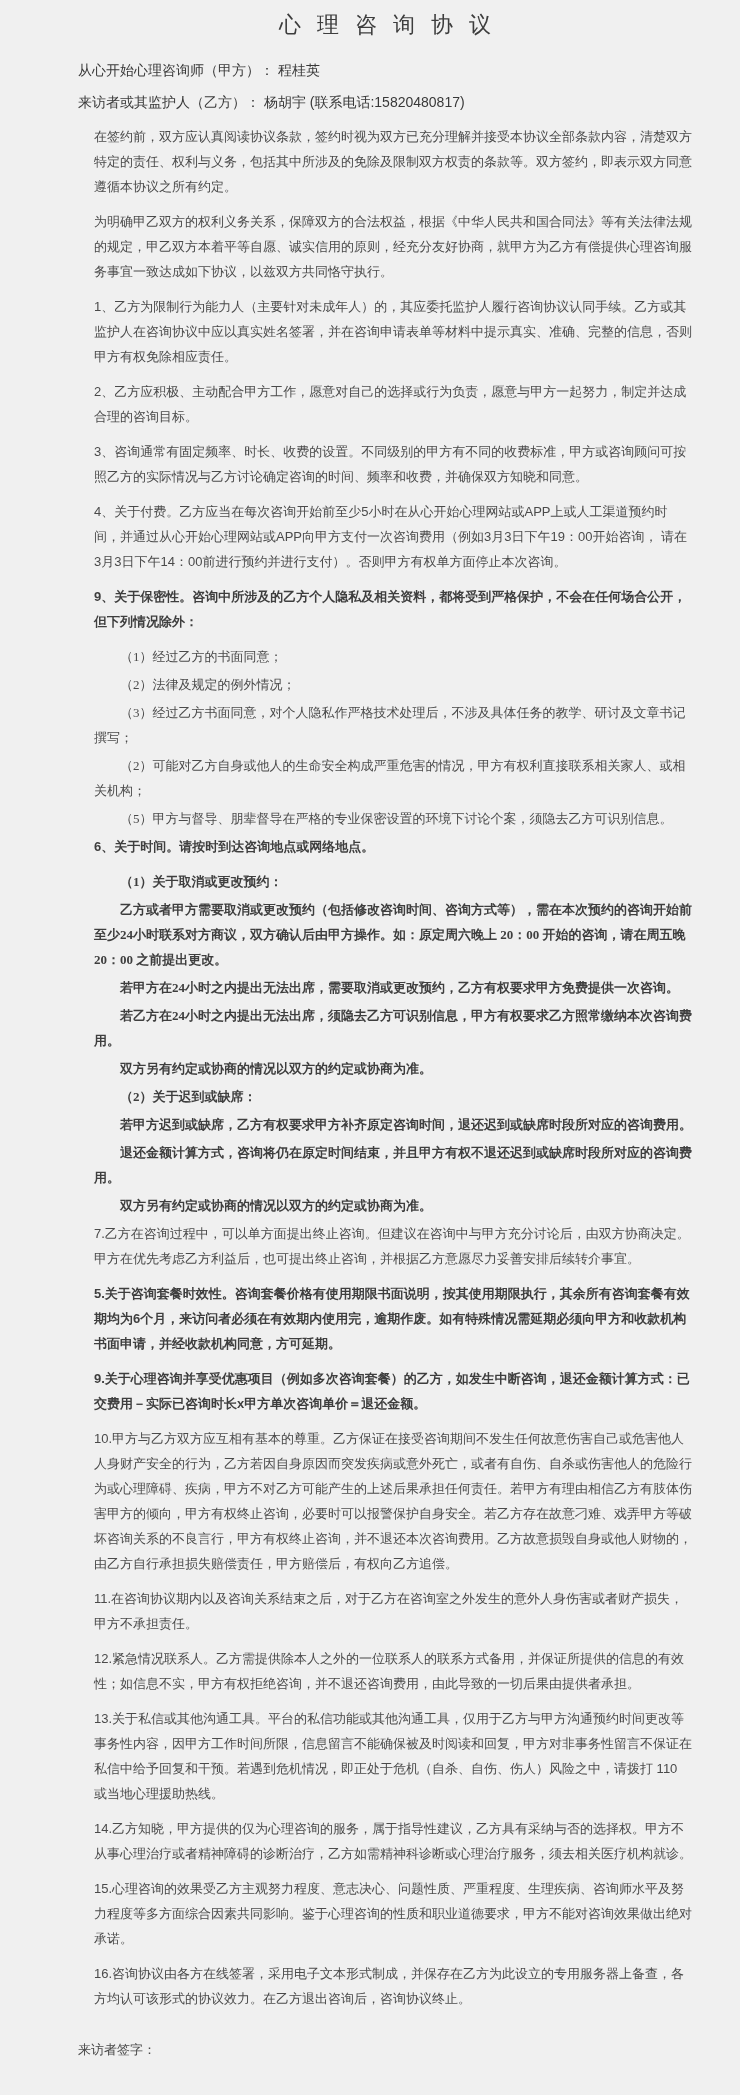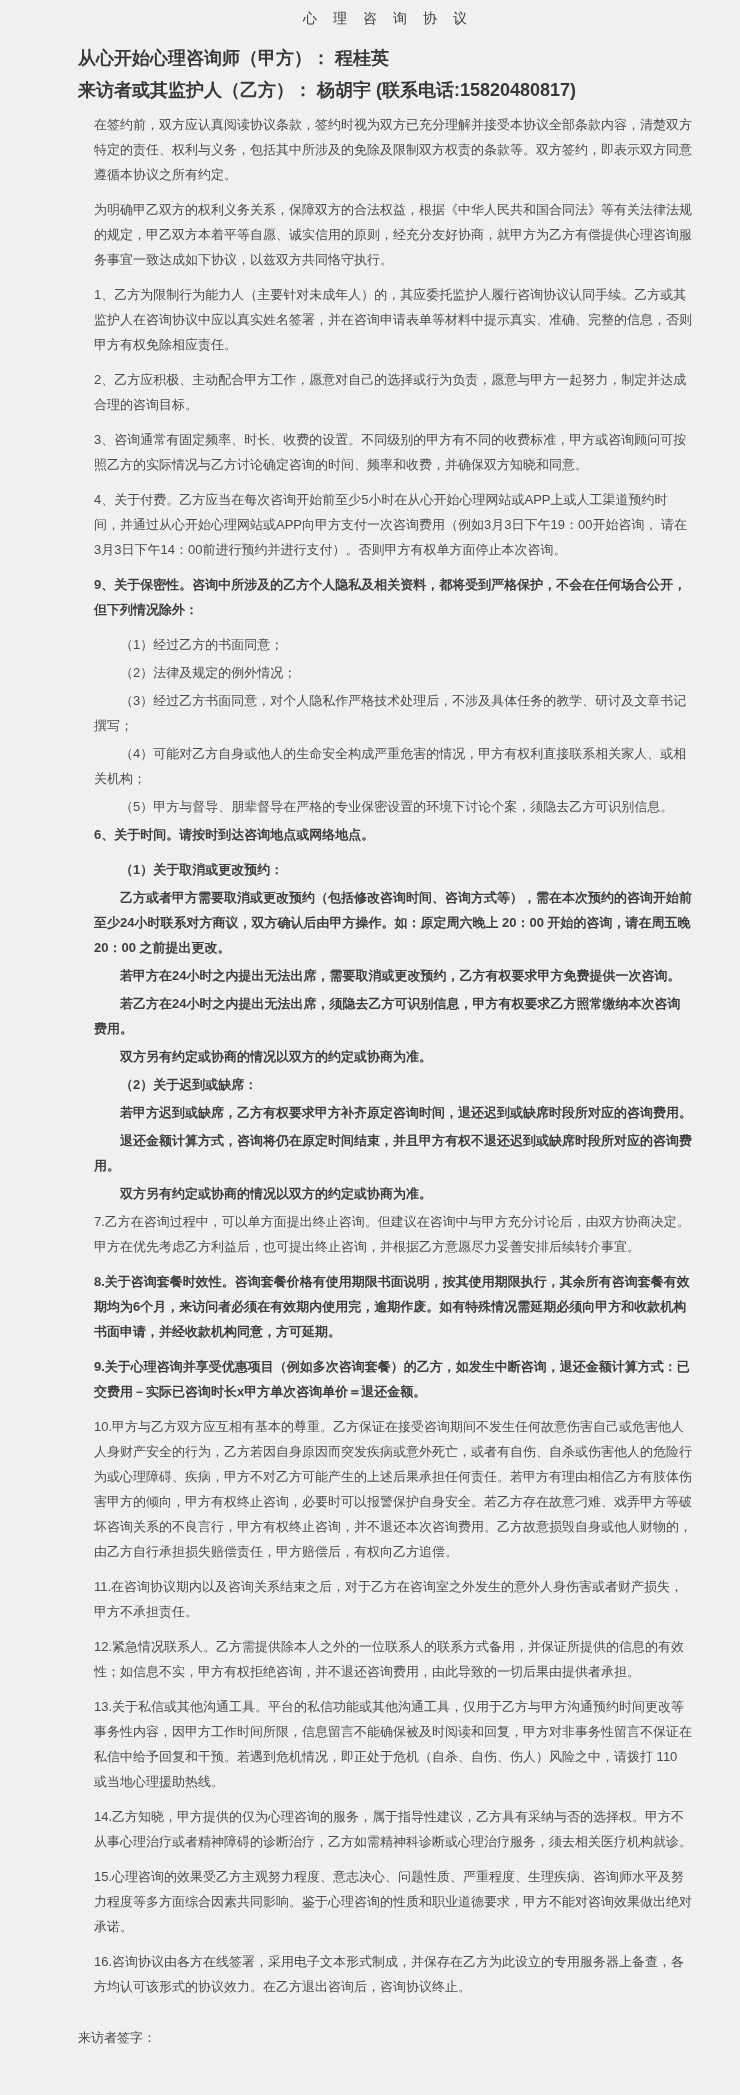--- a/index.html
+++ b/index.html
@@ -9,49 +9,50 @@
     color:#4a4a4a;
   }
   .page{
     width:740px;
     min-height:2095px;
     box-sizing:border-box;
     padding:10px 48px 24px 78px;
     background:#f0f0f0;
   }
   .title{
-    font-size:14px;
+    font-size:22px;
     font-weight:400;
     color:#3d3d3d;
     text-align:center;
     letter-spacing:16px;
     padding-left:16px;
     margin:0 0 20px 0;
     white-space:nowrap;
   }
   .party{
-    font-size:18px;
-    font-weight:700;
+    font-size:14px;
+    font-weight:400;
     color:#383838;
     line-height:21px;
     margin:0 0 11px 0;
   }
   .para{
     font-size:13px;
     line-height:25px;
     margin:0 0 10px 16px;
     color:#4a4a4a;
   }
   .para.bold{
     font-weight:700;
     color:#3e3e3e;
   }
   .para.indent{
     text-indent:26px;
     margin-bottom:3px;
+    font-family:Liberation Serif, serif;
   }
   .sign-label{
     font-size:13px;
     line-height:25px;
     margin:26px 0 15px 0;
   }
   .sign-area{
     position:relative;
     height:292px;
   }
@@ -70,34 +71,34 @@
       <p class="para">在签约前，双方应认真阅读协议条款，签约时视为双方已充分理解并接受本协议全部条款内容，清楚双方特定的责任、权利与义务，包括其中所涉及的免除及限制双方权责的条款等。双方签约，即表示双方同意遵循本协议之所有约定。</p>
       <p class="para">为明确甲乙双方的权利义务关系，保障双方的合法权益，根据《中华人民共和国合同法》等有关法律法规的规定，甲乙双方本着平等自愿、诚实信用的原则，经充分友好协商，就甲方为乙方有偿提供心理咨询服务事宜一致达成如下协议，以兹双方共同恪守执行。</p>
       <p class="para">1、乙方为限制行为能力人（主要针对未成年人）的，其应委托监护人履行咨询协议认同手续。乙方或其监护人在咨询协议中应以真实姓名签署，并在咨询申请表单等材料中提示真实、准确、完整的信息，否则甲方有权免除相应责任。</p>
       <p class="para">2、乙方应积极、主动配合甲方工作，愿意对自己的选择或行为负责，愿意与甲方一起努力，制定并达成合理的咨询目标。</p>
       <p class="para">3、咨询通常有固定频率、时长、收费的设置。不同级别的甲方有不同的收费标准，甲方或咨询顾问可按照乙方的实际情况与乙方讨论确定咨询的时间、频率和收费，并确保双方知晓和同意。</p>
       <p class="para">4、关于付费。乙方应当在每次咨询开始前至少5小时在从心开始心理网站或APP上或人工渠道预约时间，并通过从心开始心理网站或APP向甲方支付一次咨询费用（例如3月3日下午19：00开始咨询， 请在3月3日下午14：00前进行预约并进行支付）。否则甲方有权单方面停止本次咨询。</p>
       <p class="para bold">9、关于保密性。咨询中所涉及的乙方个人隐私及相关资料，都将受到严格保护，不会在任何场合公开，但下列情况除外：</p>
       <p class="para indent">（1）经过乙方的书面同意；</p>
       <p class="para indent">（2）法律及规定的例外情况；</p>
       <p class="para indent">（3）经过乙方书面同意，对个人隐私作严格技术处理后，不涉及具体任务的教学、研讨及文章书记撰写；</p>
-      <p class="para indent">（4）可能对乙方自身或他人的生命安全构成严重危害的情况，甲方有权利直接联系相关家人、或相关机构；</p>
+      <p class="para indent">（2）可能对乙方自身或他人的生命安全构成严重危害的情况，甲方有权利直接联系相关家人、或相关机构；</p>
       <p class="para indent">（5）甲方与督导、朋辈督导在严格的专业保密设置的环境下讨论个案，须隐去乙方可识别信息。</p>
       <p class="para bold">6、关于时间。请按时到达咨询地点或网络地点。</p>
       <p class="para bold indent">（1）关于取消或更改预约：</p>
       <p class="para bold indent">乙方或者甲方需要取消或更改预约（包括修改咨询时间、咨询方式等），需在本次预约的咨询开始前至少24小时联系对方商议，双方确认后由甲方操作。如：原定周六晚上 20：00 开始的咨询，请在周五晚 20：00 之前提出更改。</p>
       <p class="para bold indent">若甲方在24小时之内提出无法出席，需要取消或更改预约，乙方有权要求甲方免费提供一次咨询。</p>
       <p class="para bold indent">若乙方在24小时之内提出无法出席，须隐去乙方可识别信息，甲方有权要求乙方照常缴纳本次咨询费用。</p>
       <p class="para bold indent">双方另有约定或协商的情况以双方的约定或协商为准。</p>
       <p class="para bold indent">（2）关于迟到或缺席：</p>
       <p class="para bold indent">若甲方迟到或缺席，乙方有权要求甲方补齐原定咨询时间，退还迟到或缺席时段所对应的咨询费用。</p>
       <p class="para bold indent">退还金额计算方式，咨询将仍在原定时间结束，并且甲方有权不退还迟到或缺席时段所对应的咨询费用。</p>
       <p class="para bold indent">双方另有约定或协商的情况以双方的约定或协商为准。</p>
       <p class="para">7.乙方在咨询过程中，可以单方面提出终止咨询。但建议在咨询中与甲方充分讨论后，由双方协商决定。甲方在优先考虑乙方利益后，也可提出终止咨询，并根据乙方意愿尽力妥善安排后续转介事宜。</p>
-      <p class="para bold">8.关于咨询套餐时效性。咨询套餐价格有使用期限书面说明，按其使用期限执行，其余所有咨询套餐有效期均为6个月，来访问者必须在有效期内使用完，逾期作废。如有特殊情况需延期必须向甲方和收款机构书面申请，并经收款机构同意，方可延期。</p>
+      <p class="para bold">5.关于咨询套餐时效性。咨询套餐价格有使用期限书面说明，按其使用期限执行，其余所有咨询套餐有效期均为6个月，来访问者必须在有效期内使用完，逾期作废。如有特殊情况需延期必须向甲方和收款机构书面申请，并经收款机构同意，方可延期。</p>
       <p class="para bold">9.关于心理咨询并享受优惠项目（例如多次咨询套餐）的乙方，如发生中断咨询，退还金额计算方式：已交费用－实际已咨询时长x甲方单次咨询单价＝退还金额。</p>
       <p class="para">10.甲方与乙方双方应互相有基本的尊重。乙方保证在接受咨询期间不发生任何故意伤害自己或危害他人人身财产安全的行为，乙方若因自身原因而突发疾病或意外死亡，或者有自伤、自杀或伤害他人的危险行为或心理障碍、疾病，甲方不对乙方可能产生的上述后果承担任何责任。若甲方有理由相信乙方有肢体伤害甲方的倾向，甲方有权终止咨询，必要时可以报警保护自身安全。若乙方存在故意刁难、戏弄甲方等破坏咨询关系的不良言行，甲方有权终止咨询，并不退还本次咨询费用。乙方故意损毁自身或他人财物的，由乙方自行承担损失赔偿责任，甲方赔偿后，有权向乙方追偿。</p>
       <p class="para">11.在咨询协议期内以及咨询关系结束之后，对于乙方在咨询室之外发生的意外人身伤害或者财产损失，甲方不承担责任。</p>
       <p class="para">12.紧急情况联系人。乙方需提供除本人之外的一位联系人的联系方式备用，并保证所提供的信息的有效性；如信息不实，甲方有权拒绝咨询，并不退还咨询费用，由此导致的一切后果由提供者承担。</p>
       <p class="para">13.关于私信或其他沟通工具。平台的私信功能或其他沟通工具，仅用于乙方与甲方沟通预约时间更改等事务性内容，因甲方工作时间所限，信息留言不能确保被及时阅读和回复，甲方对非事务性留言不保证在私信中给予回复和干预。若遇到危机情况，即正处于危机（自杀、自伤、伤人）风险之中，请拨打 110 或当地心理援助热线。</p>
       <p class="para">14.乙方知晓，甲方提供的仅为心理咨询的服务，属于指导性建议，乙方具有采纳与否的选择权。甲方不从事心理治疗或者精神障碍的诊断治疗，乙方如需精神科诊断或心理治疗服务，须去相关医疗机构就诊。</p>
       <p class="para">15.心理咨询的效果受乙方主观努力程度、意志决心、问题性质、严重程度、生理疾病、咨询师水平及努力程度等多方面综合因素共同影响。鉴于心理咨询的性质和职业道德要求，甲方不能对咨询效果做出绝对承诺。</p>
       <p class="para">16.咨询协议由各方在线签署，采用电子文本形式制成，并保存在乙方为此设立的专用服务器上备查，各方均认可该形式的协议效力。在乙方退出咨询后，咨询协议终止。</p>
     </div>
 

